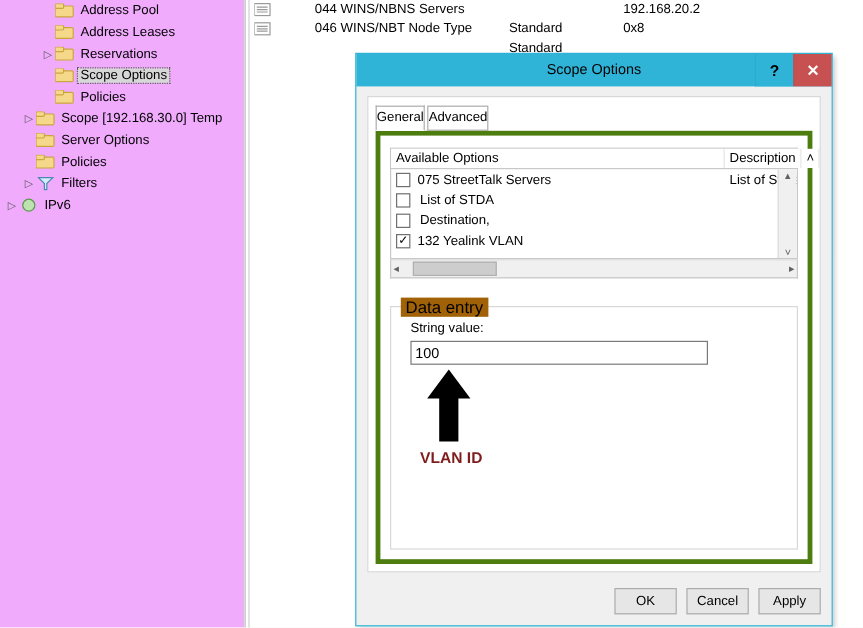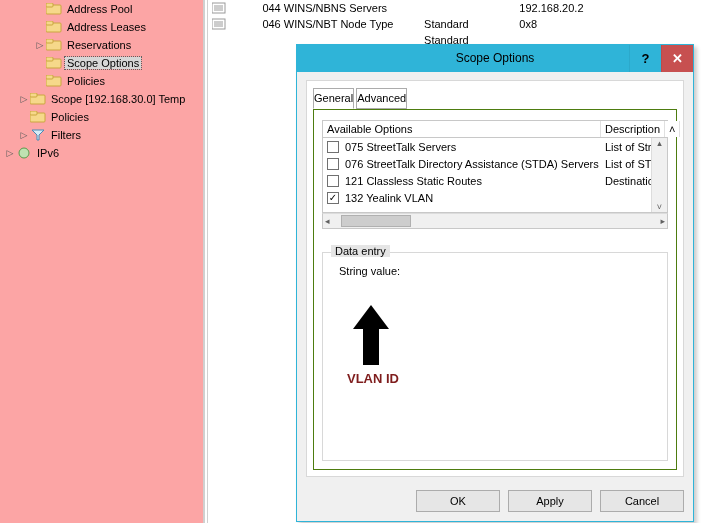--- a/index.html
+++ b/index.html
@@ -14,21 +14,21 @@
     position: relative;
     color: #000;
   }
 
   
   .tree {
     position: absolute;
     left: 0; top: 0;
     width: 204px;
     height: 523px;
-    background: #fca5a5;
+    background: #f0abfc;
     padding-top: 0;
     border-right: 1px solid #d0d0d0;
   }
   .tree-row {
     display: flex;
     align-items: center;
     height: 18px;
     white-space: nowrap;
   }
   .expander {
@@ -154,21 +154,21 @@
     top: 1px;
   }
   .tab.active {
     border-bottom: 1px solid #fff;
     z-index:2;
   }
   .tab-panel {
     position:absolute;
     left:6px; right:6px;
     top:28px; bottom:6px;
-    border:1px solid #4d7c0f;
+    border:4px solid #4d7c0f;
     background:#fff;
   }
 
   
   .opts-box {
     position:absolute;
     left:8px; right:8px;
     top:10px;
     height:120px;
   }
@@ -233,21 +233,21 @@
   
   .group {
     position:absolute;
     left:8px;right:8px;
     top:142px;
     bottom:8px;
     border:1px solid #d8d8d8;
   }
   .group-label{
     position:absolute;left:8px;top:-8px;
-    background:#e5e5e5;padding:0 4px;font-size:11px;
+    background:#a16207;padding:0 4px;font-size:14px;
   }
   .field-label{
     position:absolute;left:16px;top:12px;font-size:11px;
   }
   .field-input{
     position:absolute;left:16px;top:28px;
     width:248px;height:20px;
     border:1px solid #7a7a7a;
     padding:1px 3px;
     font-family:inherit;font-size:12px;
@@ -263,21 +263,21 @@
     font-size:13px;font-weight:bold;color:#7f1d1d;
   }
 
   
   .dlg-buttons{
     position:absolute;
     right:9px; bottom:9px;
     display:flex; gap:8px;
   }
   .btn {
-    width:84px;height:22px;
+    width:52px;height:22px;
     border:1px solid #acacac;
     background:#e6e6e6;
     font-family:inherit;font-size:11px;
     padding:0;
   }
 </style>
 </head>
 <body>
 
 <div class="tree">
@@ -341,20 +341,30 @@
     <span class="expander">▷</span>
     <span class="tree-icon folder-icon">
       <svg width="16" height="12">
           <rect x="0" y="2" width="15" height="9" rx="1" fill="#f6d88a" stroke="#caa63e"></rect>
           <rect x="0" y="0" width="7" height="4" rx="1" fill="#f6d88a" stroke="#caa63e"></rect>
         </svg>
     </span>
     <span class="tree-label">Scope [192.168.30.0] Temp</span>
   </div>
 
+  <div class="tree-row ind1">
+    <span class="expander hidden"></span>
+    <span class="tree-icon folder-icon">
+      <svg width="16" height="12">
+          <rect x="0" y="2" width="15" height="9" rx="1" fill="#f6d88a" stroke="#caa63e"></rect>
+          <rect x="0" y="0" width="7" height="4" rx="1" fill="#f6d88a" stroke="#caa63e"></rect>
+        </svg>
+    </span>
+    <span class="tree-label">Server Options</span>
+  </div>
 
   <div class="tree-row ind1">
     <span class="expander hidden"></span>
     <span class="tree-icon folder-icon">
       <svg width="16" height="12">
           <rect x="0" y="2" width="15" height="9" rx="1" fill="#f6d88a" stroke="#caa63e"></rect>
           <rect x="0" y="0" width="7" height="4" rx="1" fill="#f6d88a" stroke="#caa63e"></rect>
         </svg>
     </span>
     <span class="tree-label">Policies</span>
@@ -437,26 +447,24 @@
           <div class="oh-scroll">˄</div>
         </div>
         <div class="opts-list">
           <div class="opt-row">
             <span class="opt-chk"></span>
             <span class="opt-name">075 StreetTalk Servers</span>
             <span class="opt-desc">List of Stree</span>
           </div>
           <div class="opt-row">
             <span class="opt-chk"></span>
-            <span class="opt-name">076 StreetTalk Directory Assistance (STDA) Servers</span>
             <span class="opt-desc">List of STDA</span>
           </div>
           <div class="opt-row">
             <span class="opt-chk"></span>
-            <span class="opt-name">121 Classless Static Routes</span>
             <span class="opt-desc">Destination,</span>
           </div>
           <div class="opt-row">
             <span class="opt-chk checked"></span>
             <span class="opt-name">132 Yealink VLAN</span>
             <span class="opt-desc"></span>
           </div>
           <div class="opts-scroll-right">
               <span>▴</span>
               <span>˅</span>
@@ -465,28 +473,29 @@
         <div class="opts-hscroll">
           <span>◂</span>
           <div class="hscroll-thumb"></div>
           <span>▸</span>
         </div>
       </div>
 
       <div class="group">
         <div class="group-label">Data entry</div>
         <div class="field-label">String value:</div>
+        <input class="field-input" value="100" style="">
 
         <svg class="annotation-arrow" width="40" height="64">
           <polygon points="20,2 38,26 28,26 28,62 12,62 12,26 2,26" fill="#000"></polygon>
         </svg>
         <div class="annotation-text">VLAN ID</div>
       </div>
 
     </div>
   </div>
 
   <div class="dlg-buttons">
     <button class="btn">OK</button>
+    <button class="btn">Cancel</button>
     <button class="btn">Apply</button>
-    <button class="btn">Cancel</button>
   </div>
 </div>
 
 </body></html>

